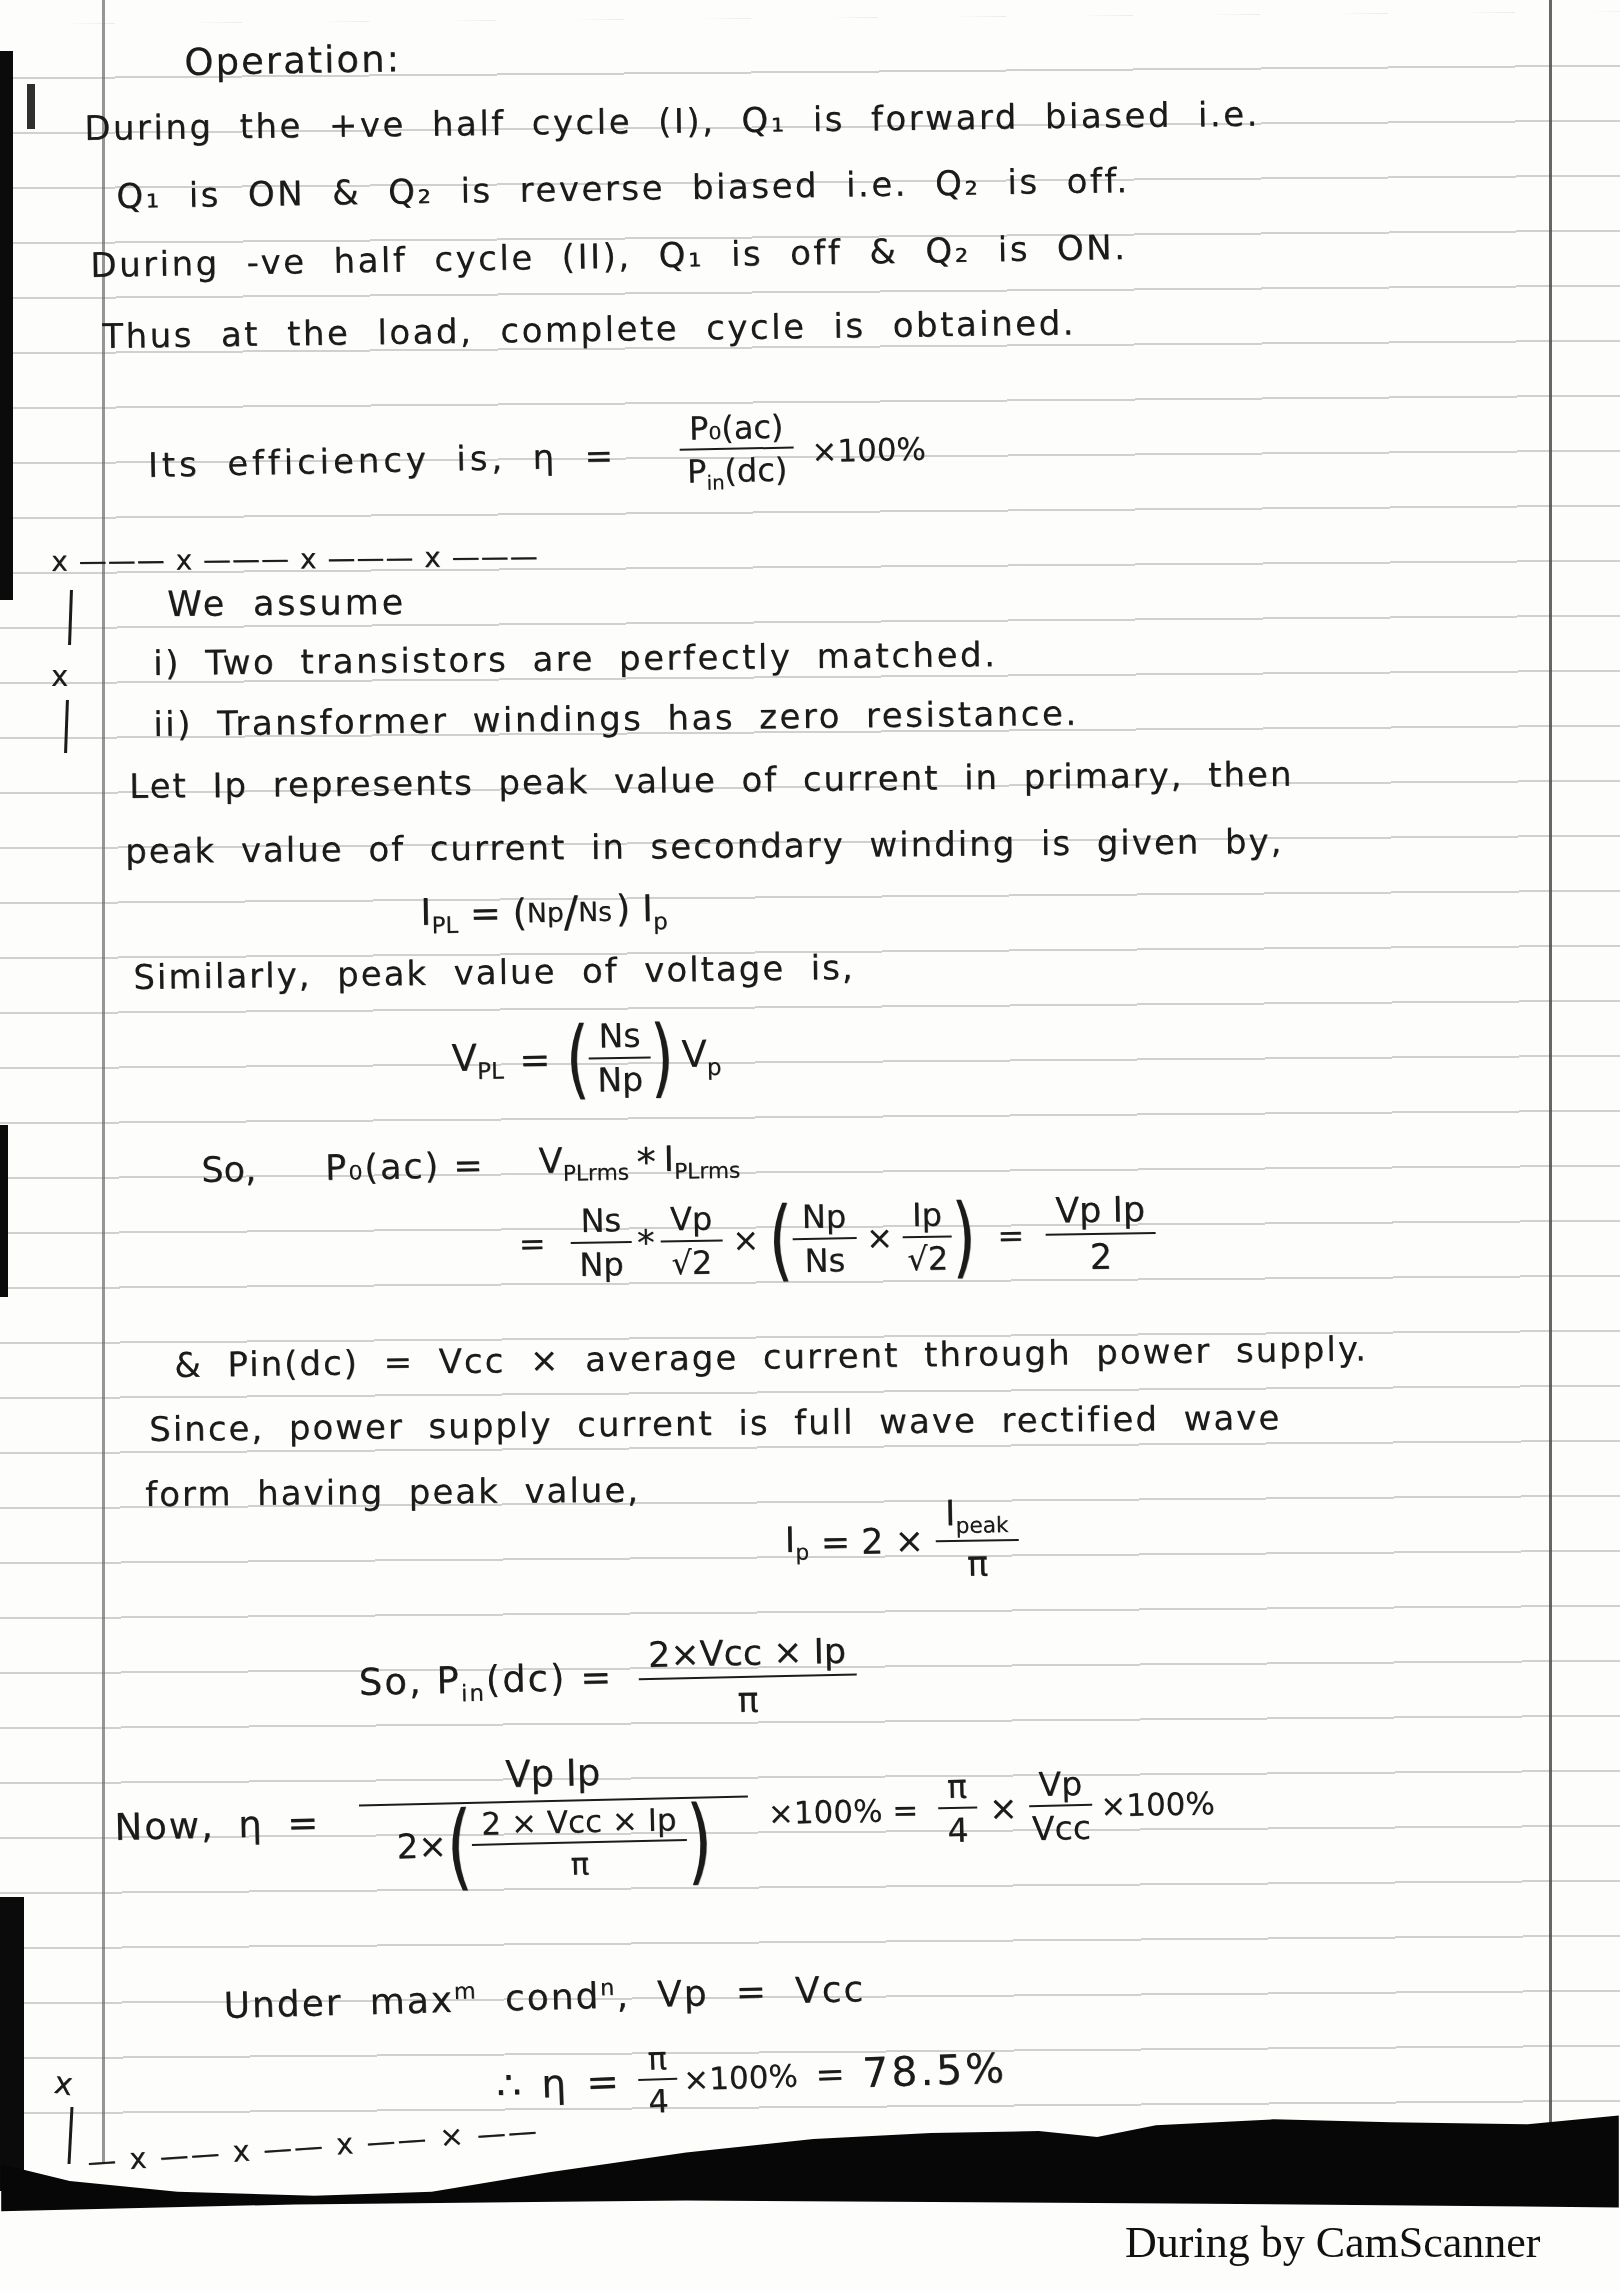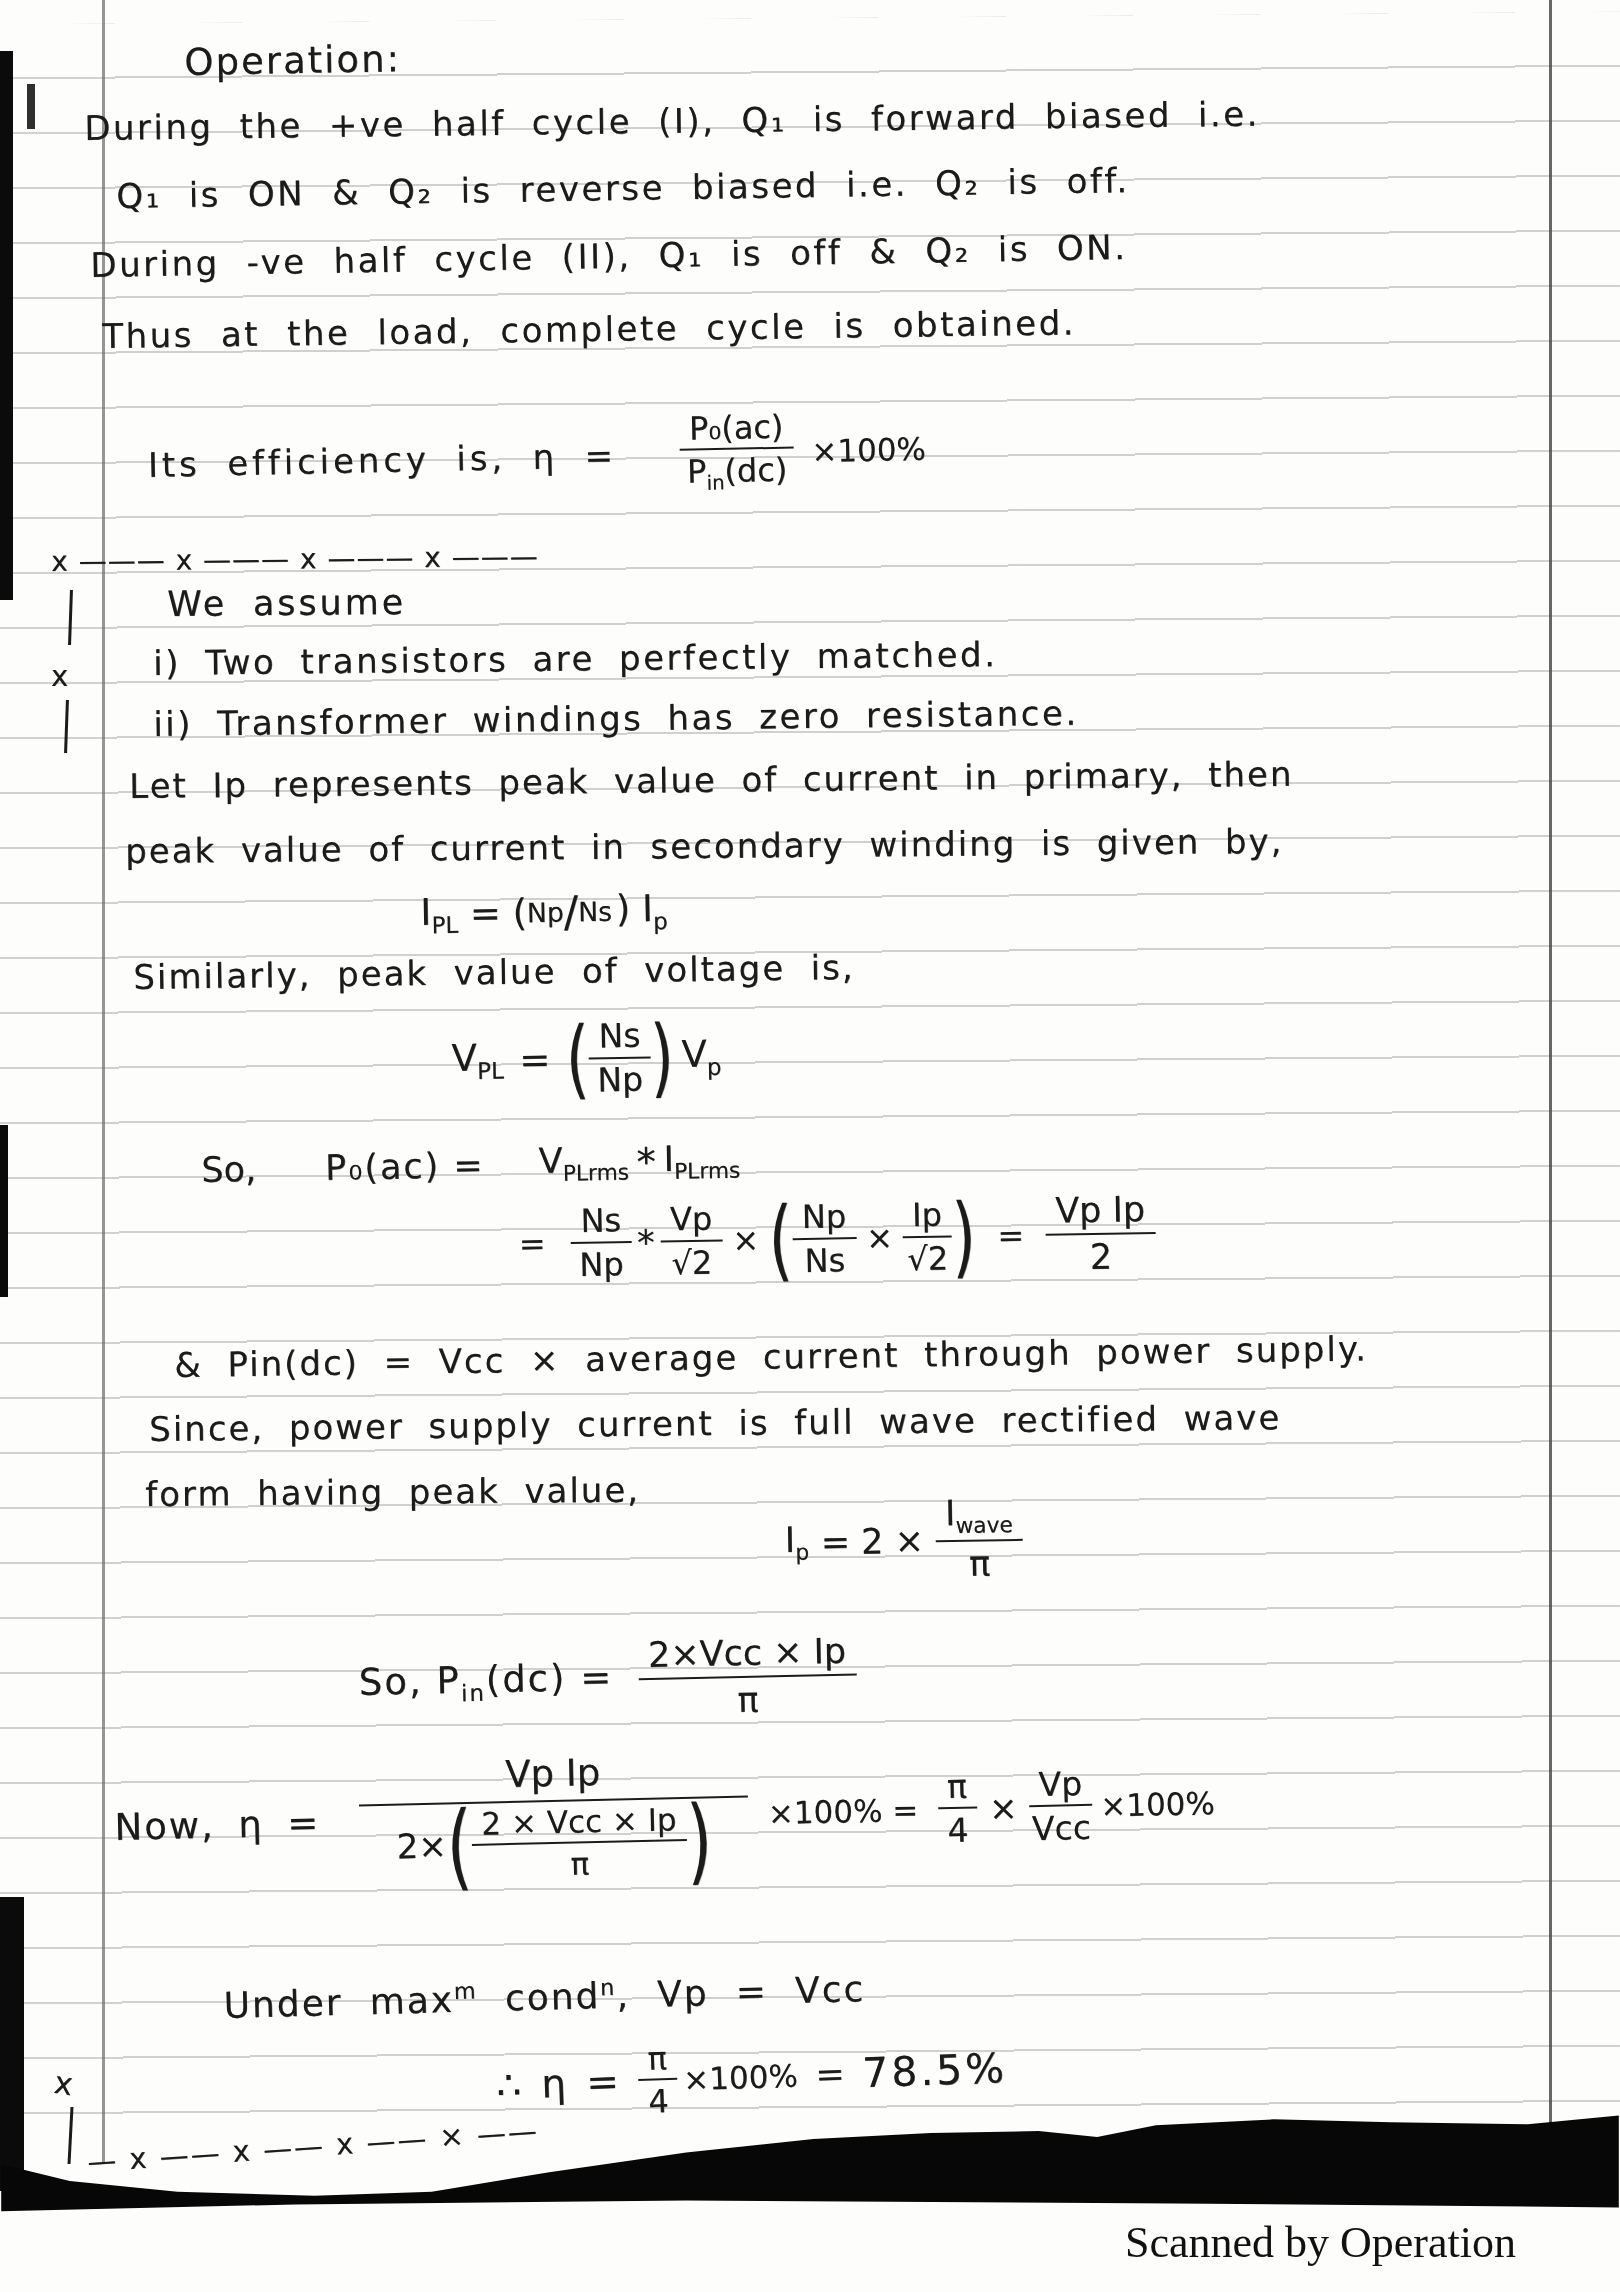--- a/index.html
+++ b/index.html
@@ -134,21 +134,21 @@
   </div>
 
   <div class="hw" style="left:174px;top:1345px;font-size:34px;word-spacing:11.8px;letter-spacing:2px;transform:rotate(-0.8deg);">&amp; Pin(dc) = Vcc × average current through power supply.</div>
   <div class="hw" style="left:149px;top:1409px;font-size:34px;word-spacing:11.8px;letter-spacing:2px;transform:rotate(-0.6deg);">Since, power supply current is full wave rectified wave</div>
   <div class="hw" style="left:145px;top:1474px;font-size:34px;word-spacing:11.8px;letter-spacing:2px;transform:rotate(-0.5deg);">form having peak value,</div>
 
   <div class="hw row" style="left:784px;top:1498px;font-size:35px;transform:rotate(-1deg);">
     <span><span>I</span><sub>p</sub></span>
     <span style="margin:0 11.8px;">= 2 ×</span>
     <span class="frac">
-      <span class="fn"><span>I</span><sub>wave</sub></span>
+      <span class="fn"><span>I</span><sub>peak</sub></span>
       <span class="fd">π</span>
     </span>
   </div>
 
   <div class="hw row" style="left:358px;top:1643px;font-size:37px;transform:rotate(-1.2deg);">
     <span style="letter-spacing:2px;"><span>So, P</span><sub>in</sub><span>(dc) =</span></span>
     <span class="frac" style="margin-left:25.5px;font-size:35px;">
       <span class="fn">2×Vcc × Ip</span>
       <span class="fd">π</span>
     </span>
@@ -193,16 +193,16 @@
     </span>
     <span style="margin-left:5.9px;font-size:31px;">×100%</span>
     <span style="margin:0 17.6px;">=</span>
     <span style="font-size:41px;letter-spacing:2.9px;">78.5%</span>
   </div>
 
   <div class="hw" style="left:86px;top:2145px;font-size:29px;letter-spacing:2px;transform:rotate(-4deg);">— x —— x —— x —— × ——</div>
   <div class="hw" style="left:57px;top:2064px;font-size:31px;transform:rotate(8deg);">x</div>
   <div class="vline" style="left:69px;top:2107px;width:2.9px;height:57px;background:#1b1b1b;transform:rotate(3deg);"></div>
 
-  <div class="footer-text" style="left:1125px;top:2217px;font-size:44px;">Scanned by Operation</div>
+  <div class="footer-text" style="left:1125px;top:2217px;font-size:44px;">During by CamScanner</div>
 
 </div>
 
 
 </body></html>

